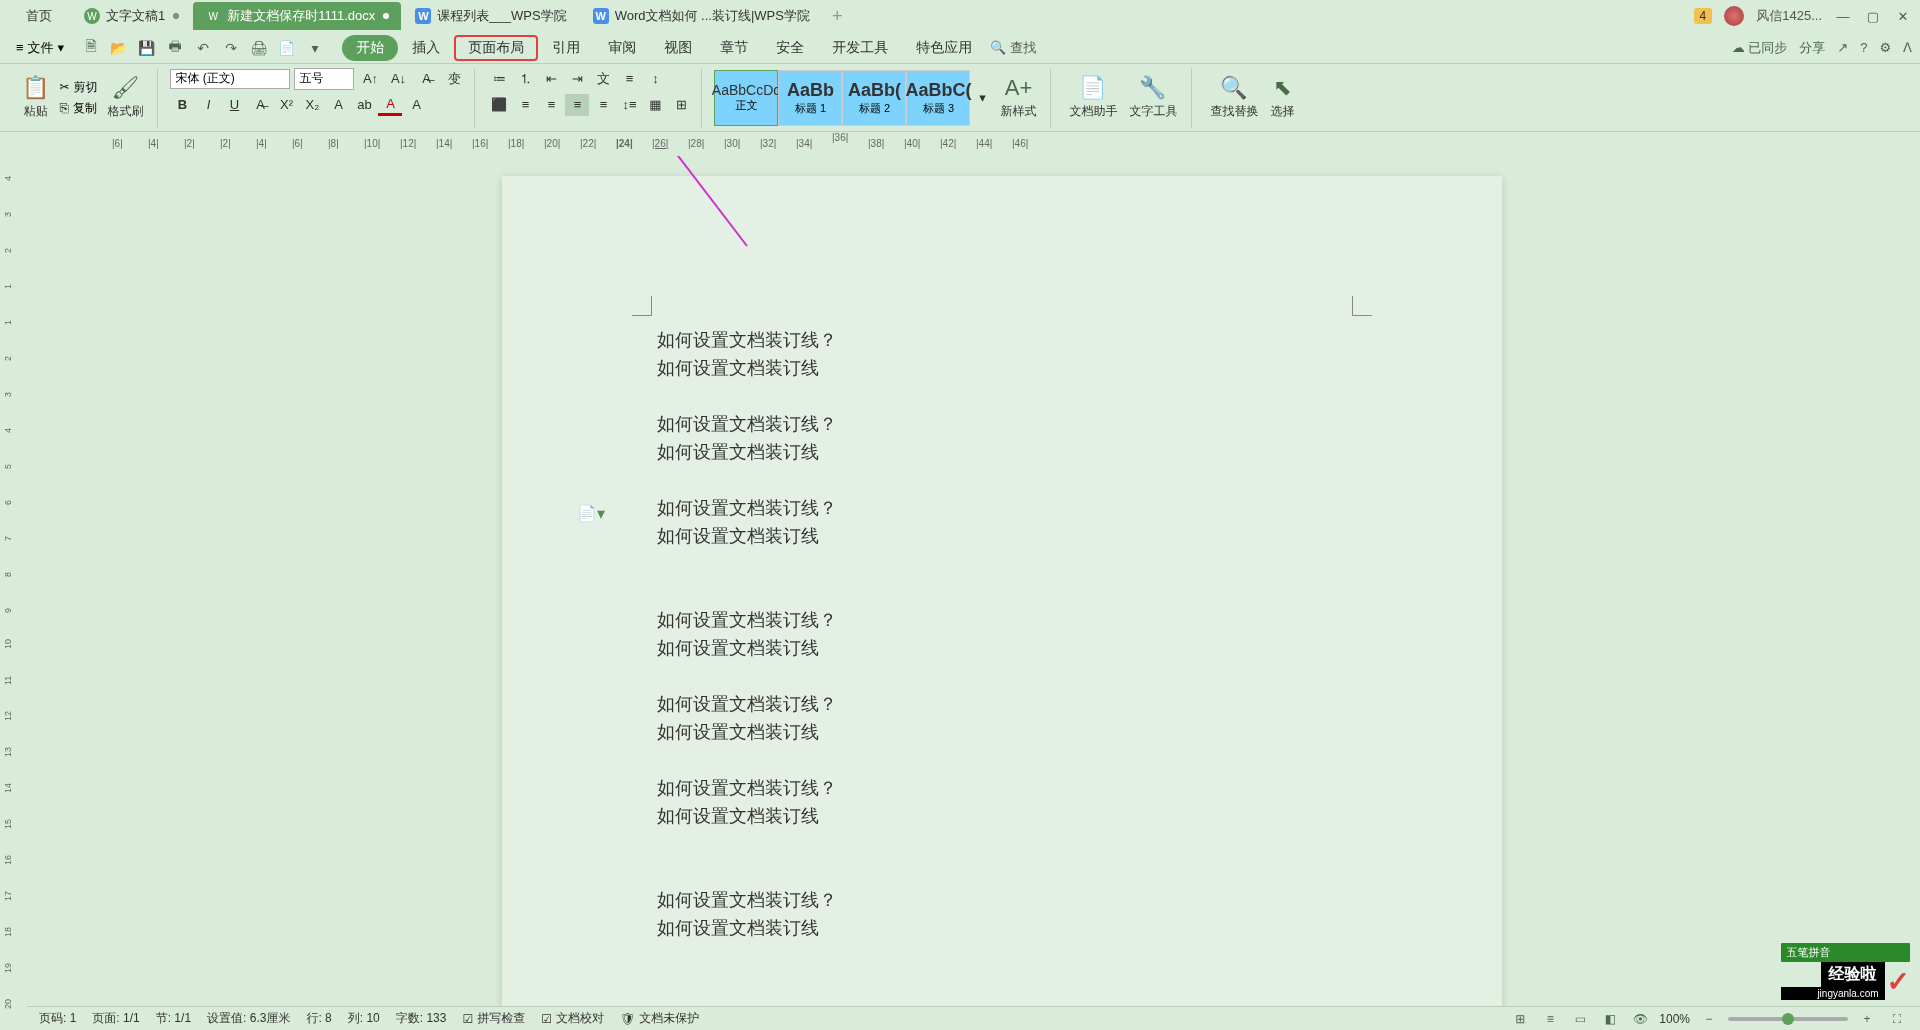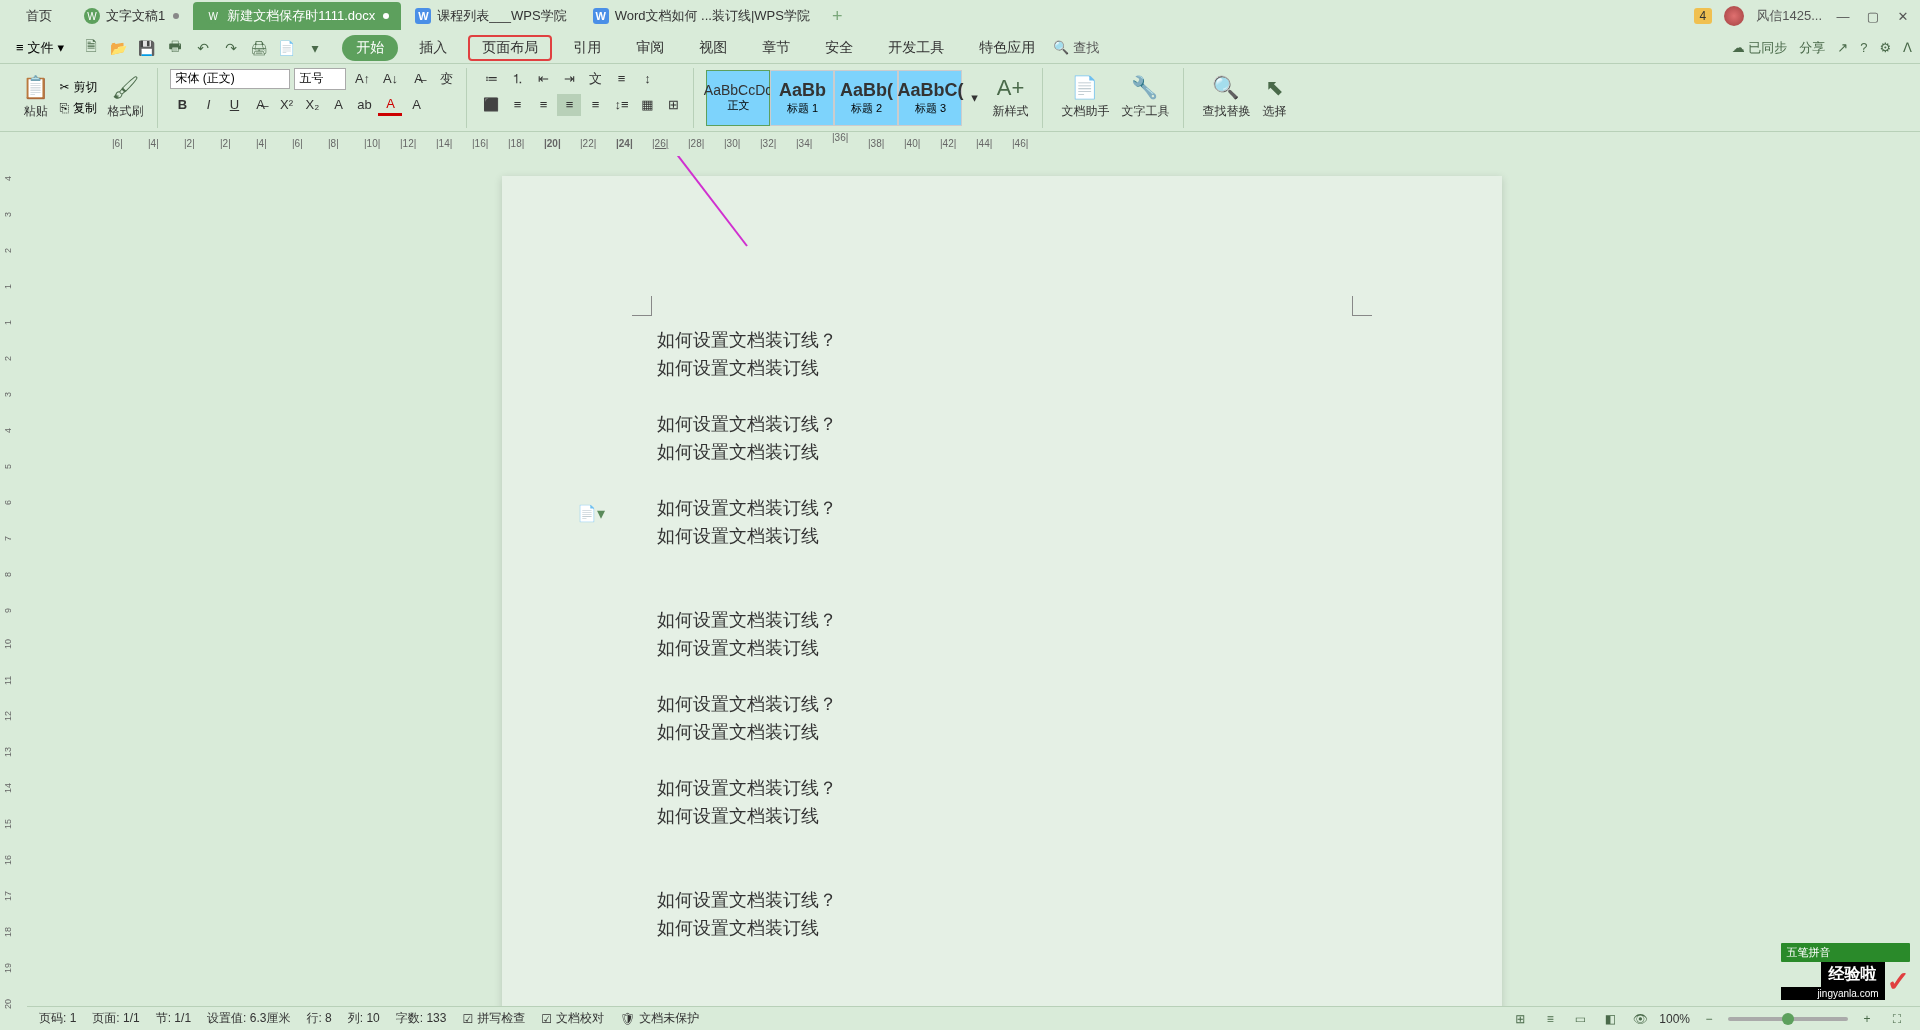--- a/index.html
+++ b/index.html
@@ -18,38 +18,38 @@
   .titlebar-right { margin-left: auto; display: flex; align-items: center; gap: 12px; font-size: 13px; color: #555; }
   .badge { background: #f0c050; color: #333; padding: 1px 6px; border-radius: 3px; font-size: 12px; }
   .avatar { width: 20px; height: 20px; border-radius: 50%; background: radial-gradient(circle, #e07070, #a04040); }
   .winbtn { width: 18px; height: 18px; display: flex; align-items: center; justify-content: center; cursor: pointer; }
 
   
   .menubar { height: 32px; background: #d9ebd9; display: flex; align-items: center; padding: 0 8px; border-bottom: 1px solid #b8d0b8; }
   .file-menu { display: flex; align-items: center; gap: 4px; font-size: 13px; padding: 0 8px; cursor: pointer; }
   .qat { display: flex; gap: 6px; margin-left: 8px; }
   .qat-btn { width: 22px; height: 22px; display: flex; align-items: center; justify-content: center; cursor: pointer; color: #4a6a4a; font-size: 14px; }
-  .menu-tabs { display: flex; margin-left: 16px; gap: 7px; }
+  .menu-tabs { display: flex; margin-left: 16px; gap: 0; }
   .menu-tab { padding: 4px 14px; font-size: 14px; color: #333; cursor: pointer; border-radius: 4px; }
   .menu-tab.primary { background: #5da05d; color: #fff; border-radius: 14px; }
   .menu-tab.highlighted { border: 2px solid #e04040; padding: 2px 12px; }
   .search-box { display: flex; align-items: center; gap: 4px; font-size: 13px; color: #555; margin-left: 4px; }
   .menubar-right { margin-left: auto; display: flex; align-items: center; gap: 12px; font-size: 13px; color: #4a6a4a; }
 
   
   .ribbon { height: 68px; background: #d9ebd9; display: flex; align-items: center; padding: 4px 8px; border-bottom: 1px solid #b8d0b8; gap: 4px; }
   .ribbon-group { display: flex; align-items: center; border-right: 1px solid #b8d0b8; padding: 0 8px; height: 60px; }
   .ribbon-group:last-child { border-right: none; }
   .big-btn { display: flex; flex-direction: column; align-items: center; justify-content: center; font-size: 12px; color: #333; cursor: pointer; padding: 2px 6px; gap: 2px; }
   .big-btn .ico { font-size: 22px; color: #4a6a4a; }
   .small-stack { display: flex; flex-direction: column; gap: 2px; font-size: 12px; }
   .small-btn { display: flex; align-items: center; gap: 4px; cursor: pointer; padding: 1px 4px; }
   .font-row { display: flex; gap: 4px; align-items: center; }
   .font-select { width: 120px; height: 20px; border: 1px solid #aaa; background: #fff; font-size: 12px; padding: 0 4px; }
-  .size-select { width: 52px; height: 22px; border: 1px solid #aaa; background: #fff; font-size: 12px; padding: 0 4px; }
+  .size-select { width: 60px; height: 22px; border: 1px solid #aaa; background: #fff; font-size: 12px; padding: 0 4px; }
   .fmt-row { display: flex; gap: 2px; }
   .fmt-btn { width: 24px; height: 22px; display: flex; align-items: center; justify-content: center; cursor: pointer; font-size: 13px; color: #333; }
   .style-item { width: 64px; height: 56px; border: 1px solid #ccc; background: #7dd3fc; display: flex; flex-direction: column; align-items: center; justify-content: center; font-size: 11px; cursor: pointer; }
   .style-item .preview { font-size: 14px; color: #333; }
   .style-item.bold .preview { font-weight: bold; font-size: 18px; }
   .style-item.active { border: 1px solid #5da05d; }
 
   
   .ruler-area { position: relative; height: 24px; background: #d9ebd9; display: flex; }
   .vruler-spacer { width: 32px; }
@@ -279,21 +279,21 @@
       <span class="tick" style="left: 152px; top: 6px;">|2|</span>
       <span class="tick" style="left: 188px; top: 6px;">|2|</span>
       <span class="tick" style="left: 224px; top: 6px;">|4|</span>
       <span class="tick" style="left: 260px; top: 6px;">|6|</span>
       <span class="tick" style="left: 296px; top: 6px;">|8|</span>
       <span class="tick" style="left: 332px; top: 6px;">|10|</span>
       <span class="tick" style="left: 368px; top: 6px;">|12|</span>
       <span class="tick" style="left: 404px; top: 6px;">|14|</span>
       <span class="tick" style="left: 440px; top: 6px;">|16|</span>
       <span class="tick" style="left: 476px; top: 6px;">|18|</span>
-      <span class="tick" style="left: 512px; top: 6px; font-weight: bold;">|20|</span>
+      <span class="tick" style="left: 512px; top: 6px;">|20|</span>
       <span class="tick" style="left: 548px; top: 6px;">|22|</span>
       <span class="tick" style="left: 584px; top: 6px; font-weight: bold;">|24|</span>
       <span class="tick" style="left: 620px; top: 6px; text-decoration: underline;">|26|</span>
       <span class="tick" style="left: 656px; top: 6px;">|28|</span>
       <span class="tick" style="left: 692px; top: 6px;">|30|</span>
       <span class="tick" style="left: 728px; top: 6px;">|32|</span>
       <span class="tick" style="left: 764px; top: 6px;">|34|</span>
       <span class="tick" style="left: 800px; top: 0;">|36|</span>
       <span class="tick" style="left: 836px; top: 6px;">|38|</span>
       <span class="tick" style="left: 872px; top: 6px;">|40|</span>

